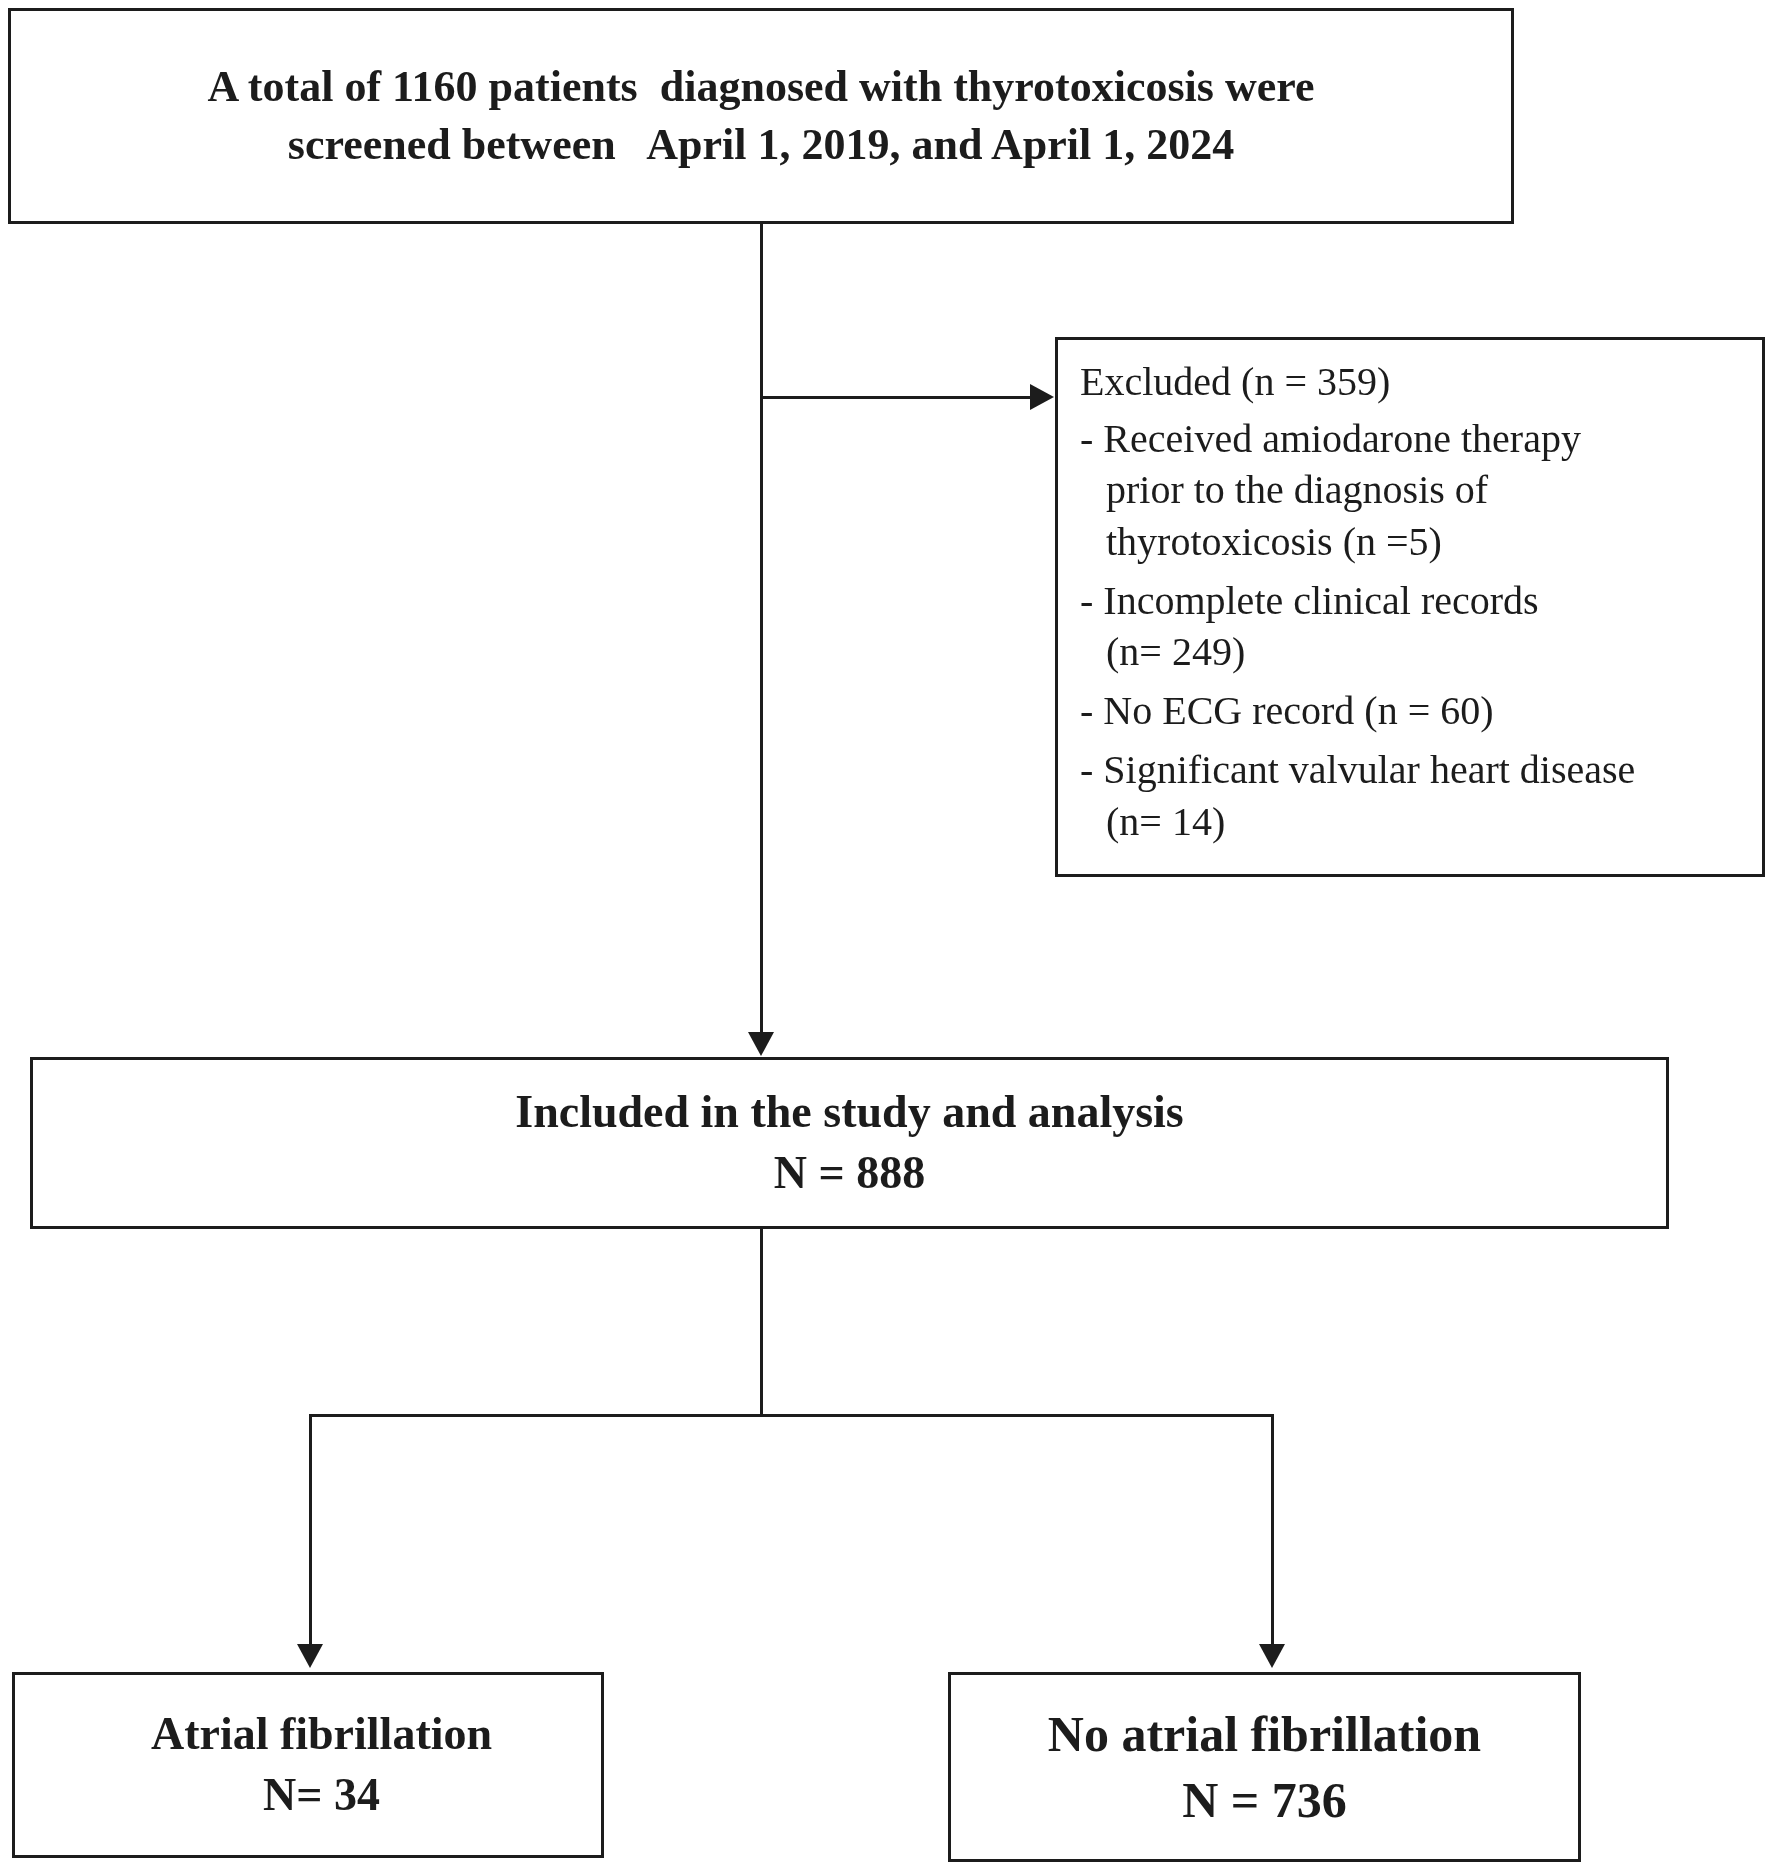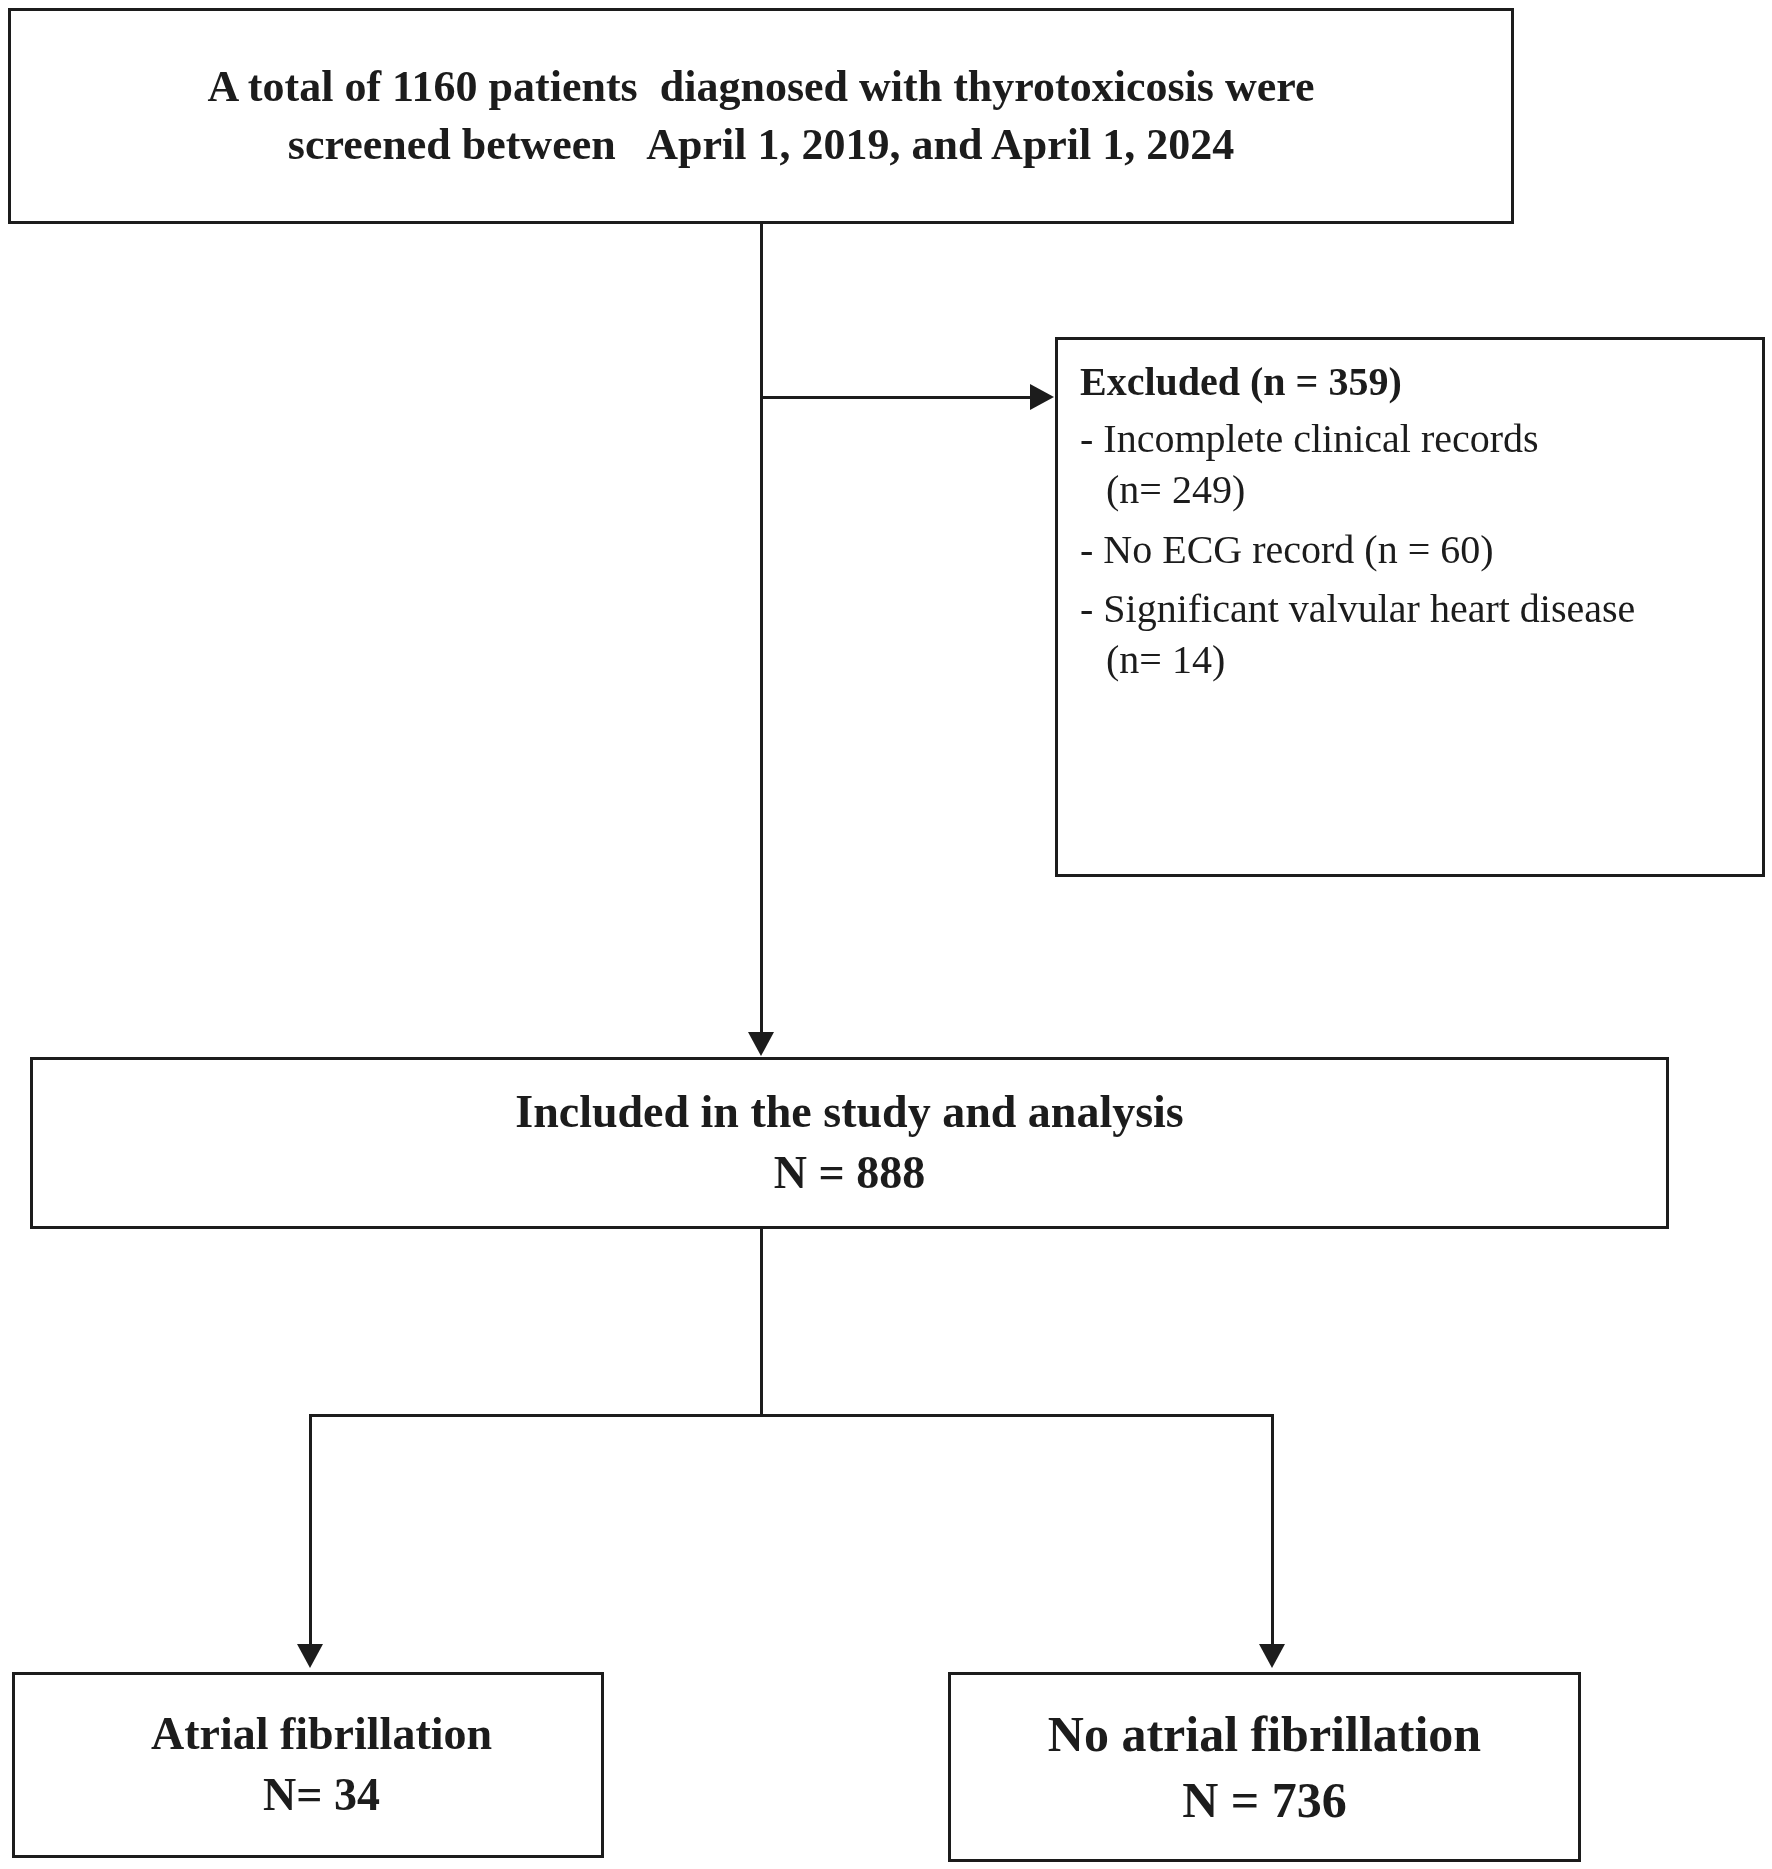--- a/index.html
+++ b/index.html
@@ -35,21 +35,21 @@
   .af-box { left: 12px; top: 1672px; width: 592px; height: 186px; font-size: 46px; padding-left: 27px; }
   .noaf-box { left: 948px; top: 1672px; width: 633px; height: 190px; font-size: 50px; }
 
   .excluded-box {
     left: 1055px; top: 337px; width: 710px; height: 540px;
     padding: 16px 20px 12px 22px;
     font-size: 40px;
     line-height: 1.28;
     text-align: left;
   }
-  .excl-heading { font-weight: bold; margin-bottom: 6px; }
+  .excl-heading { font-weight: normal; margin-bottom: 6px; }
   .excl-item {
     white-space: pre-line;
     padding-left: 26px;
     text-indent: -26px;
     margin-bottom: 8px;
   }
 
   .hline, .vline { position: absolute; background: #1c1c1c; }
   .arrow-down {
     position: absolute; width: 0; height: 0;
@@ -75,20 +75,23 @@
   </div>
 
   <div class="vline" style="left:760px; top:224px; width:3px; height:812px;"></div>
   <div class="arrow-down" style="left:748px; top:1032px;"></div>
 
   <div class="hline" style="left:762px; top:396px; width:270px; height:3px;"></div>
   <div class="arrow-right" style="left:1030px; top:384px;"></div>
 
   <div class="box excluded-box">
     <div class="excl-heading">Excluded (n = 359)</div>
+    <div class="excl-item">- Received amiodarone therapy
+prior to the diagnosis of
+thyrotoxicosis (n =5)</div>
     <div class="excl-item">- Incomplete clinical records
 (n= 249)</div>
     <div class="excl-item">- No ECG record (n = 60)</div>
     <div class="excl-item">- Significant valvular heart disease
 (n= 14)</div>
   </div>
 
   <div class="box center-box included-box">
     <div class="bline">Included in the study and analysis</div>
     <div class="bline">N = 888</div>

